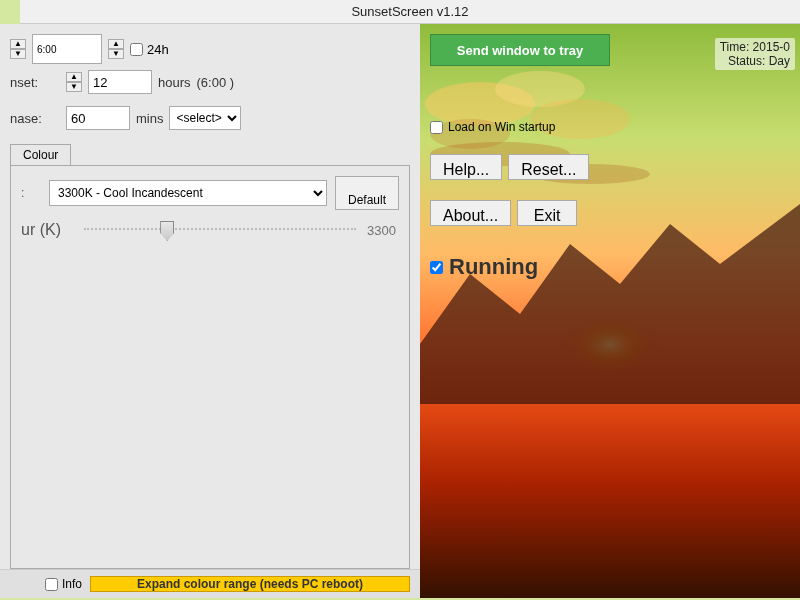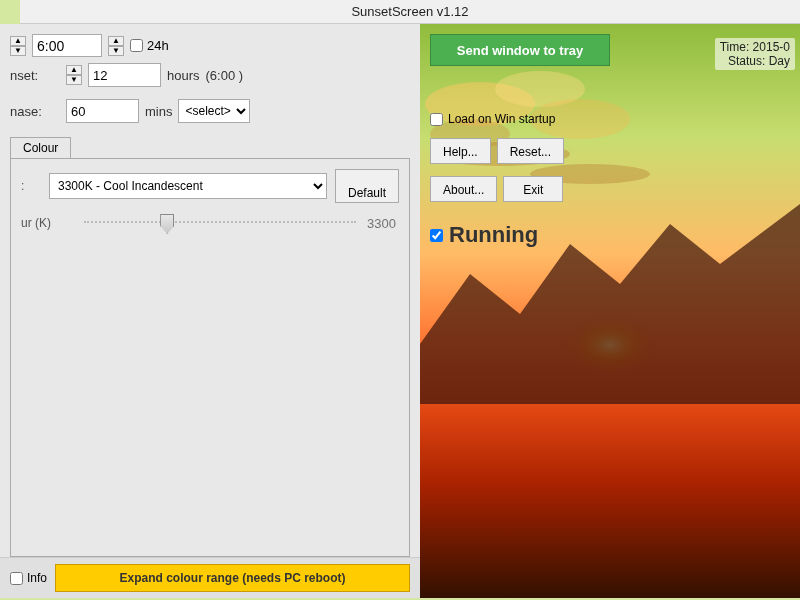--- a/index.html
+++ b/index.html
@@ -58,25 +58,25 @@
       line-height: 8px;
       cursor: pointer;
       background: #f0f0f0;
       border: 1px solid #aaa;
       text-align: center;
       user-select: none;
     }
 
     .time-input {
       width: 70px;
-      height: 23px;
+      height: 30px;
       border: 1px solid #aaa;
       background: white;
       padding: 0 4px;
-      font-size: 14px;
+      font-size: 10px;
     }
 
     .checkbox-label {
       display: flex;
       align-items: center;
       gap: 4px;
       font-size: 13px;
     }
 
     
@@ -87,21 +87,21 @@
       gap: 6px;
     }
 
     .row-label {
       font-size: 13px;
       color: #333;
       min-width: 50px;
     }
 
     .small-input {
-      width: 73px;
+      width: 64px;
       height: 24px;
       border: 1px solid #aaa;
       background: white;
       padding: 0 4px;
       font-size: 13px;
     }
 
     .unit-text {
       font-size: 13px;
       color: #333;
@@ -174,21 +174,21 @@
 
     
     .slider-row {
       display: flex;
       align-items: center;
       gap: 8px;
       margin-bottom: 8px;
     }
 
     .slider-label {
-      font-size: 12px;
+      font-size: 16px;
       color: #555;
       min-width: 55px;
     }
 
     .slider-thumb {
       width: 14px;
       height: 20px;
       background: #e0e0e0;
       border: 1px solid #888;
       position: absolute;
@@ -213,25 +213,26 @@
       gap: 8px;
       background: #e0e0e0;
       border-top: 1px solid #ccc;
     }
 
     .info-checkbox-label {
       display: flex;
       align-items: center;
       gap: 4px;
       font-size: 12px;
+      margin-left: 35px;
     }
 
     #expand-btn {
       flex: 1;
-      height: 28px;
+      height: 16px;
       background: #ffcc00;
       border: 1px solid #cc9900;
       cursor: pointer;
       font-size: 12px;
       font-weight: bold;
       color: #333;
     }
 
     
     #right-panel {
@@ -270,21 +271,21 @@
 
     
     #right-controls {
       position: absolute;
       top: 0;
       left: 0;
       width: 200px;
       padding: 10px;
       display: flex;
       flex-direction: column;
-      gap: 12px;
+      gap: 20px;
     }
 
     #send-tray-btn {
       height: 32px;
       background: #4caf50;
       border: 1px solid #388e3c;
       color: white;
       cursor: pointer;
       font-size: 13px;
       font-weight: bold;
@@ -303,21 +304,21 @@
       display: flex;
       gap: 6px;
     }
 
     .action-btn {
       height: 26px;
       padding: 6px 12px;
       background: #f0f0f0;
       border: 1px solid #aaa;
       cursor: pointer;
-      font-size: 12px;
+      font-size: 16px;
       min-width: 60px;
     }
 
     .running-row {
       display: flex;
       align-items: center;
       gap: 6px;
       margin-top: 8px;
     }
 

